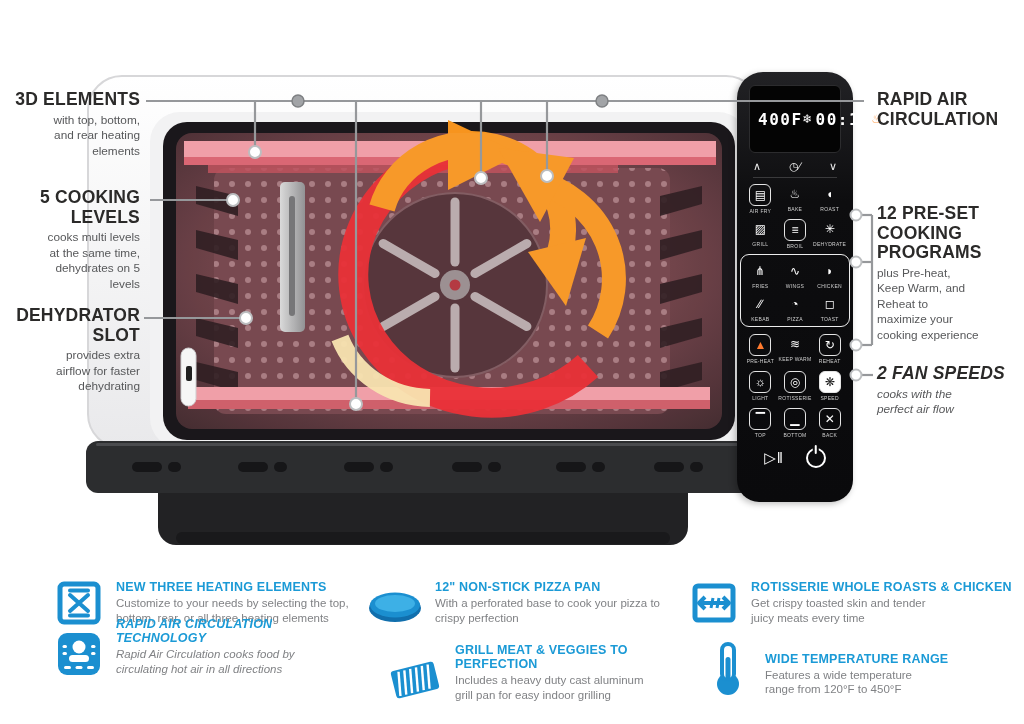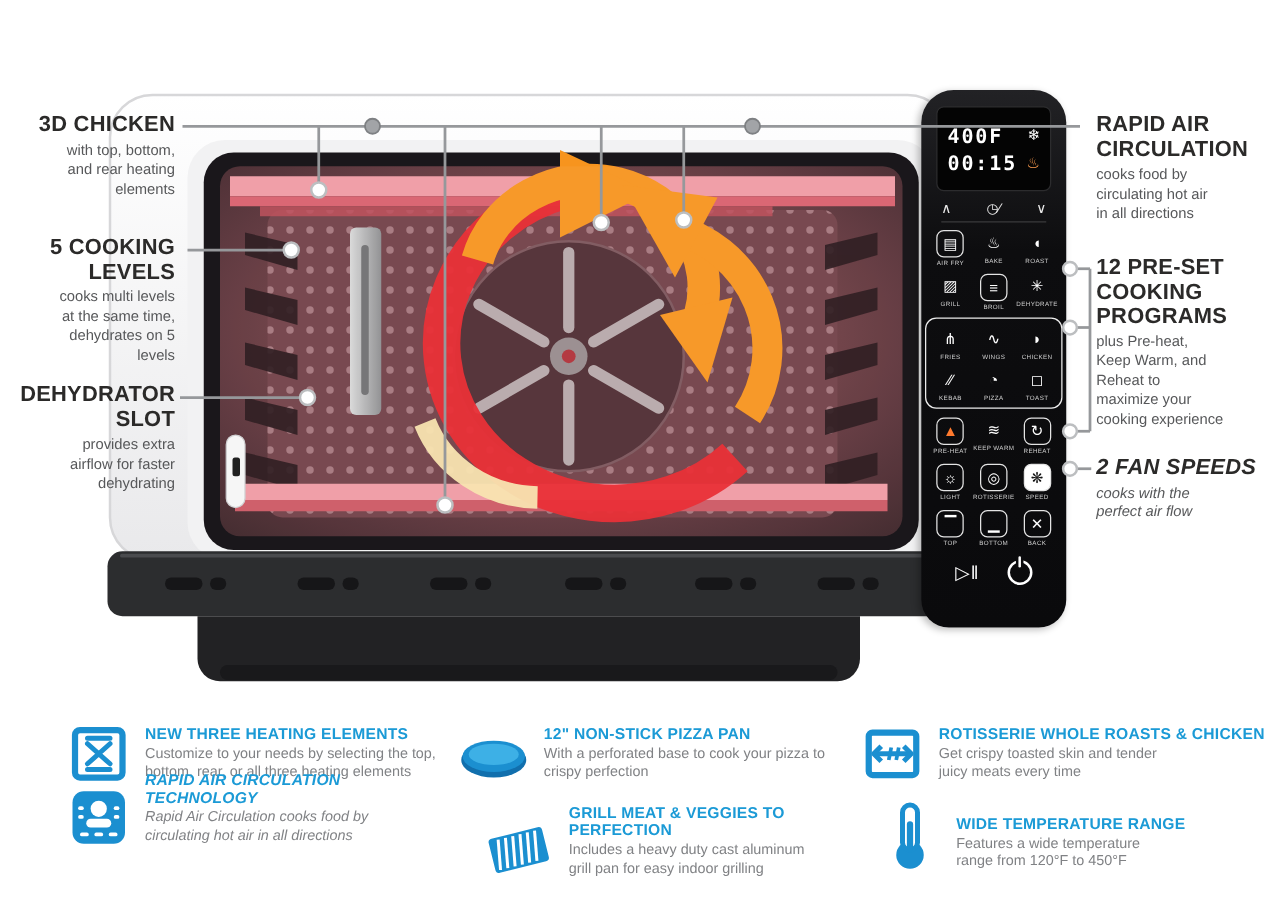--- a/index.html
+++ b/index.html
@@ -21,21 +21,21 @@
   .c4{left:877px;top:90px;width:142px;}
   .c5{left:877px;top:204px;width:144px;}
   .c6{left:877px;top:364px;width:144px;font-style:italic;}
 
   
   .panel{position:absolute;left:737px;top:72px;width:116px;height:430px;z-index:3;
     background:linear-gradient(180deg,#222225,#0d0d0f 30%,#0a0a0c);
     border-radius:26px 26px 22px 22px;display:flex;flex-direction:column;align-items:center;
     box-shadow:-2px 2px 6px rgba(0,0,0,.25);}
   .display{margin-top:13px;width:92px;height:68px;background:#040404;border:1px solid #2c2c2e;border-radius:6px;
-    display:flex;flex-direction:column;justify-content:center;gap:3px;padding:0 8px;box-sizing:border-box;}
+    display:flex;flex-direction:row;justify-content:flex-start;gap:3px;padding:0 8px;box-sizing:border-box;}
   .disp-row{display:flex;justify-content:space-between;align-items:center;}
   .seg{font-family:"DejaVu Sans Mono",monospace;font-weight:bold;font-size:16px;color:#ffffff;letter-spacing:1.5px;}
   .disp-ico{font-size:12px;color:#ffffff;line-height:1;}
   .disp-ico.flame{color:#ff9d4f;}
   .navrow{display:flex;justify-content:space-between;align-items:center;width:84px;margin:7px 0 4px;color:#eaeaea;font-size:11px;}
   .navbtn{cursor:default;}
   .divider{width:84px;height:1px;background:#3a3a3c;margin-bottom:3px;}
   .btn-grid{display:grid;grid-template-columns:repeat(3,1fr);width:104px;row-gap:1px;}
   .pbtn{display:flex;flex-direction:column;align-items:center;padding:3px 0 1px;}
   .pbtn .ico{width:20px;height:20px;display:flex;align-items:center;justify-content:center;color:#ffffff;font-size:12px;line-height:1;}
@@ -331,21 +331,21 @@
       <circle cx="233" cy="200" r="6" fill="#ffffff" stroke="#bcbec0" stroke-width="2"></circle>
       <circle cx="246" cy="318" r="6" fill="#ffffff" stroke="#bcbec0" stroke-width="2"></circle>
       <circle cx="856" cy="215" r="5.5" fill="#ffffff" stroke="#bcbec0" stroke-width="2"></circle>
       <circle cx="856" cy="262" r="5.5" fill="#ffffff" stroke="#bcbec0" stroke-width="2"></circle>
       <circle cx="856" cy="345" r="5.5" fill="#ffffff" stroke="#bcbec0" stroke-width="2"></circle>
       <circle cx="856" cy="375" r="5.5" fill="#ffffff" stroke="#bcbec0" stroke-width="2"></circle>
     </g>
   </svg>
 
   <div class="callout leftside c1">
-    <div class="c-title">3D CHICKEN</div>
+    <div class="c-title">3D ELEMENTS</div>
     <div class="c-desc">with top, bottom,
 and rear heating
 elements</div>
   </div>
   <div class="callout leftside c2">
     <div class="c-title">5 COOKING
 LEVELS</div>
     <div class="c-desc">cooks multi levels
 at the same time,
 dehydrates on 5
@@ -354,23 +354,20 @@
   <div class="callout leftside c3">
     <div class="c-title">DEHYDRATOR
 SLOT</div>
     <div class="c-desc">provides extra
 airflow for faster
 dehydrating</div>
   </div>
   <div class="callout c4">
     <div class="c-title">RAPID AIR
 CIRCULATION</div>
-    <div class="c-desc">cooks food by
-circulating hot air
-in all directions</div>
   </div>
   <div class="callout c5">
     <div class="c-title">12 PRE-SET
 COOKING
 PROGRAMS</div>
     <div class="c-desc">plus Pre-heat,
 Keep Warm, and
 Reheat to
 maximize your
 cooking experience</div>

